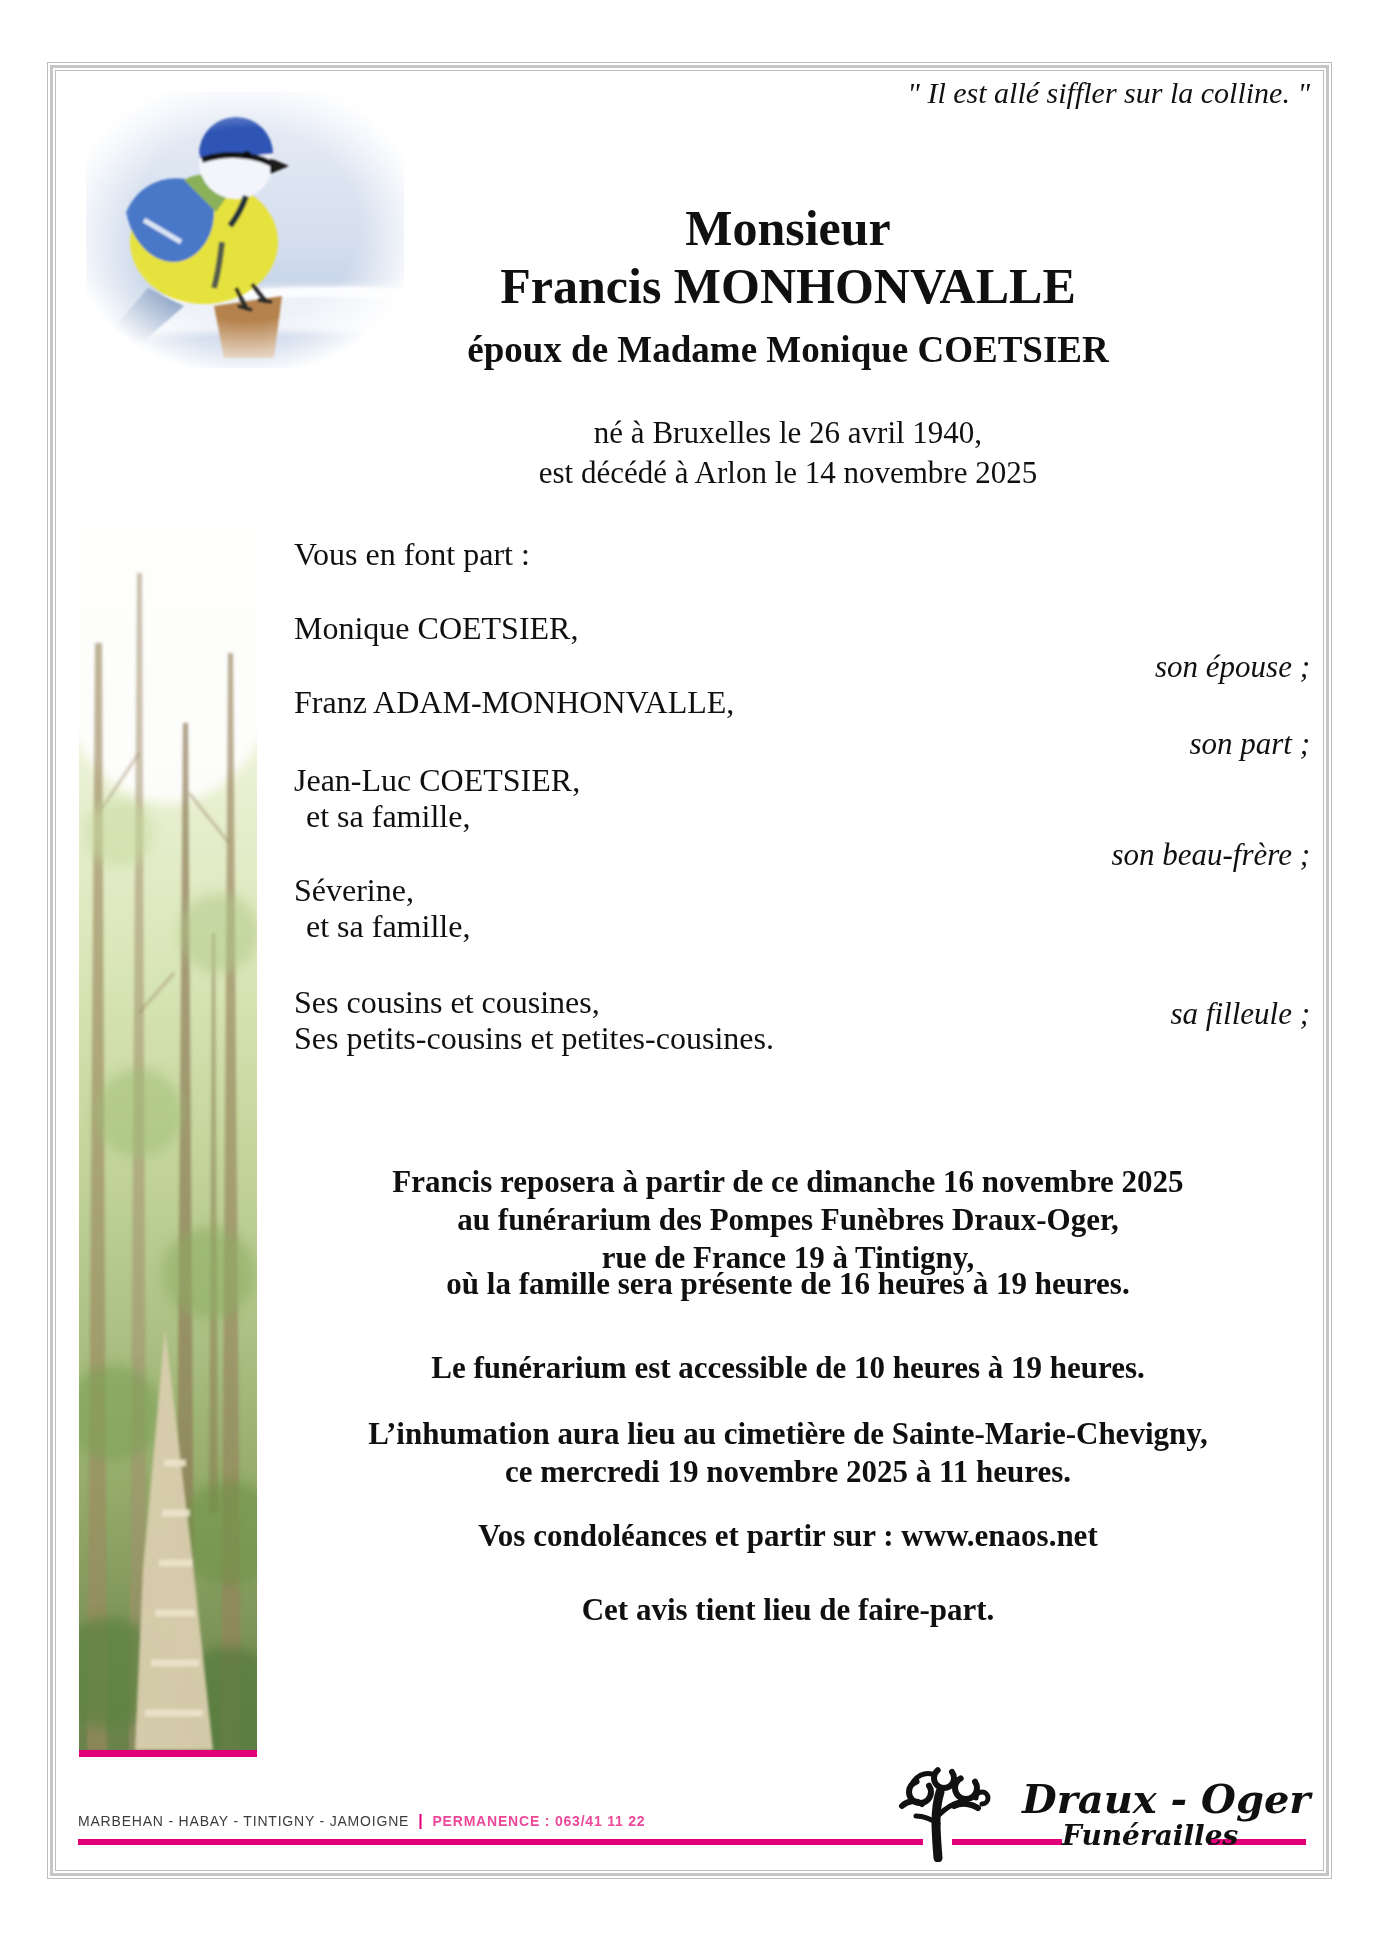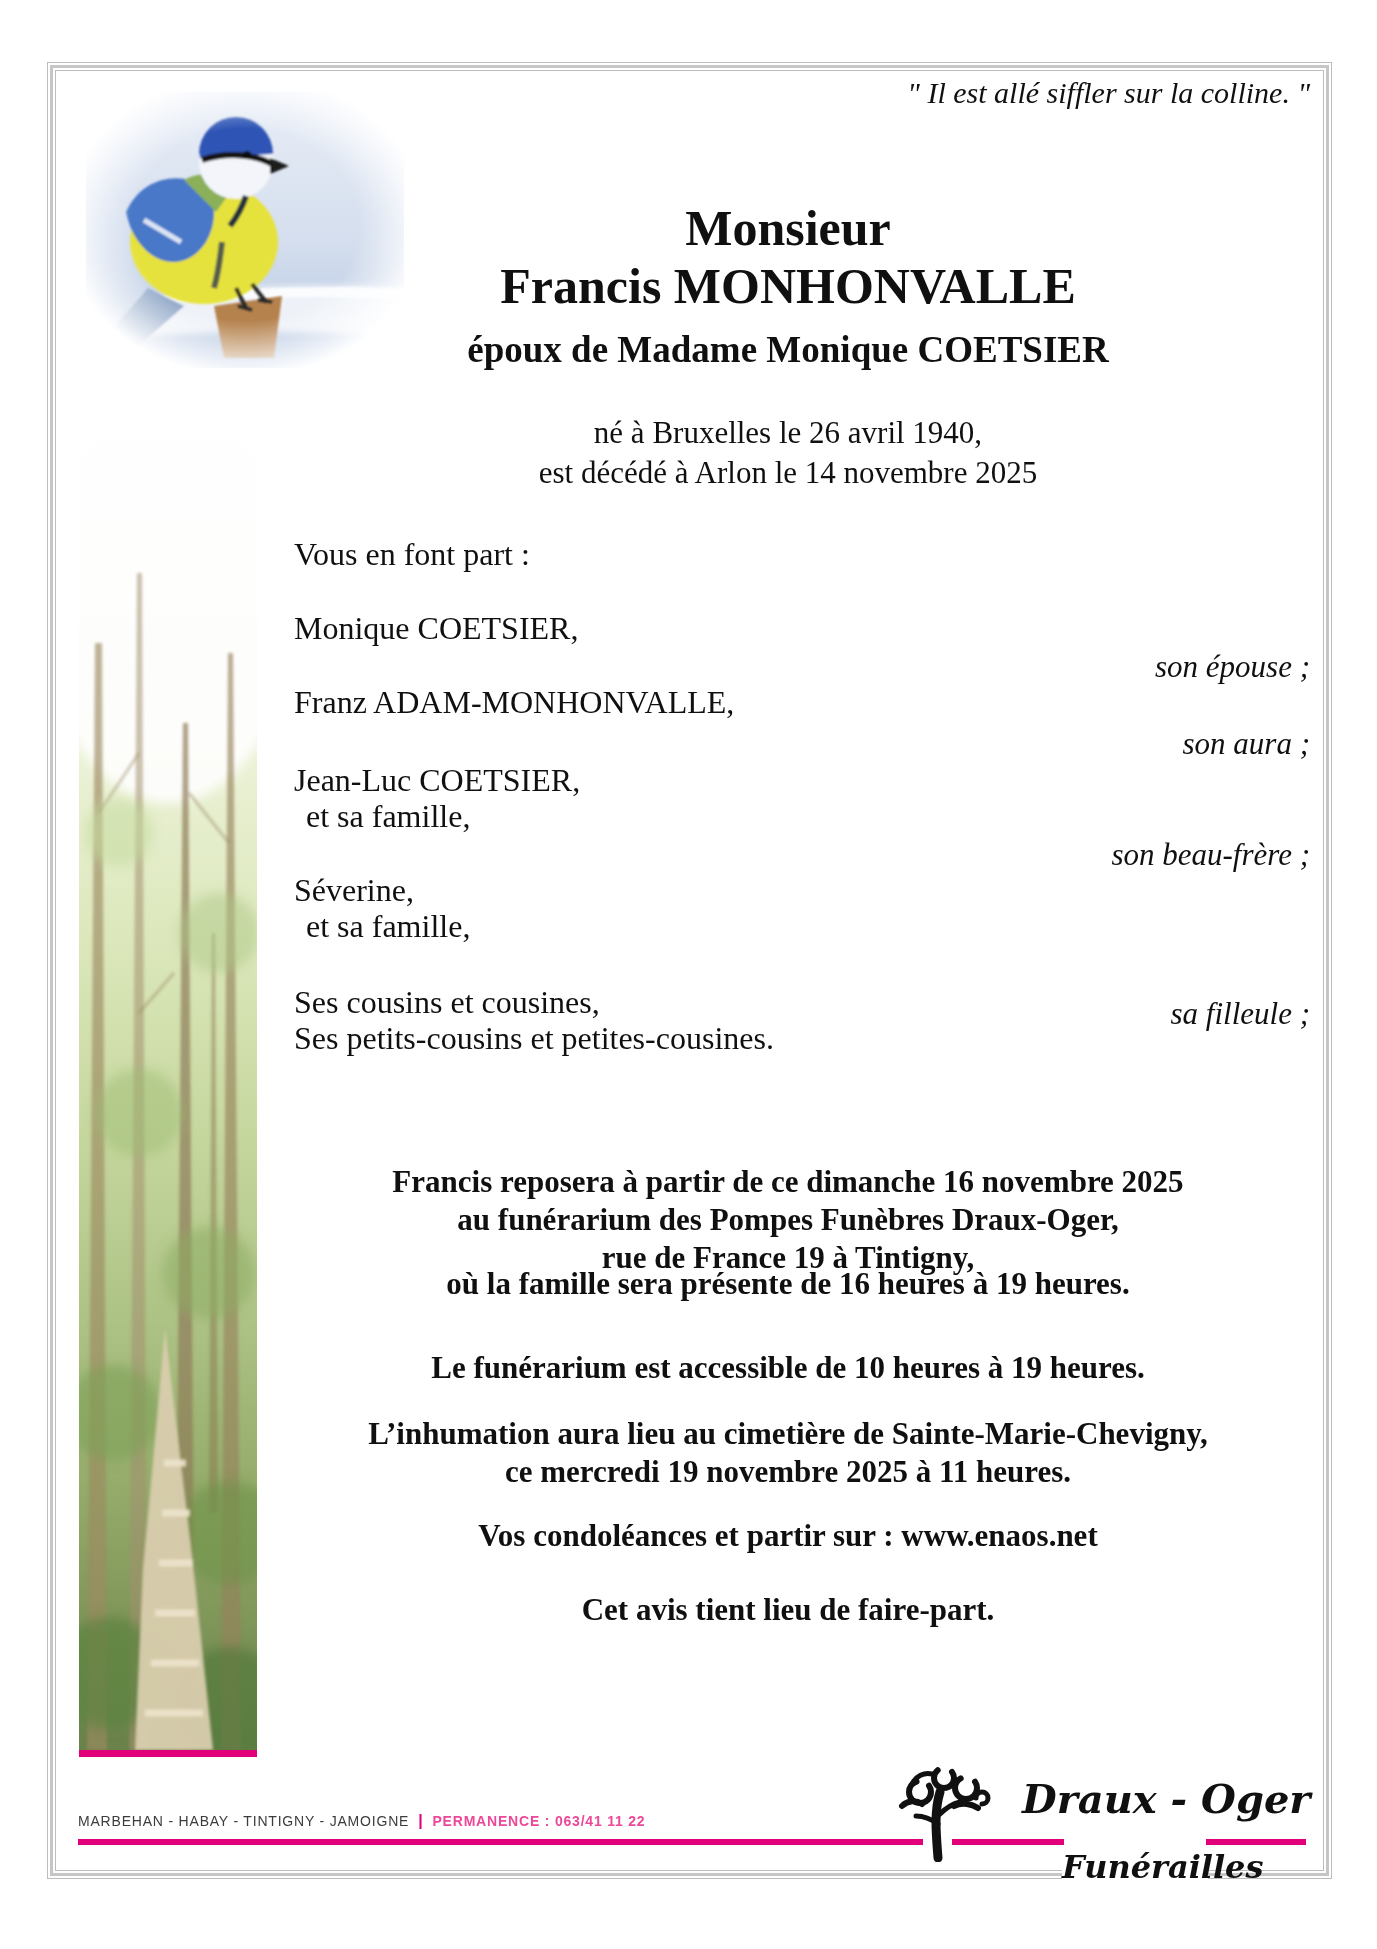--- a/index.html
+++ b/index.html
@@ -29,22 +29,22 @@
   
   .footer-text{position:absolute;left:78px;top:1812px;font-family:"Liberation Sans",sans-serif;
                font-size:14px;letter-spacing:.8px;color:#3c3c3c;white-space:nowrap;}
   .footer-text .sep{font-weight:bold;margin:0 9px;font-size:16px;}
   .footer-text .perm{font-weight:bold;color:#ec4899;}
   .pink-seg{position:absolute;top:1839px;height:6px;}
   .brand-name{position:absolute;left:1022px;top:1778px;width:226px;text-align:center;
               font-family:"DejaVu Serif",serif;font-style:italic;font-weight:bold;font-size:40px;
               line-height:42px;white-space:nowrap;}
   .brand-sub{position:absolute;left:1062px;top:1820px;width:146px;text-align:center;
-             font-family:"DejaVu Serif",serif;font-style:italic;font-weight:bold;font-size:32px;
-             line-height:32px;background:#ffffff;white-space:nowrap;margin-top:31px;}
+             font-family:"DejaVu Serif",serif;font-style:italic;font-weight:bold;font-size:28px;
+             line-height:32px;background:#ffffff;white-space:nowrap;}
   .tree-box{position:absolute;left:888px;top:1762px;width:106px;height:100px;}
 </style>
 </head>
 <body>
 
 <div id="page">
 
   <div class="frame-outer">
     <div class="frame-mid">
         <div class="frame-inner"></div>
@@ -150,21 +150,21 @@
     <div>né à Bruxelles le 26 avril 1940,</div>
     <div>est décédé à Arlon le 14 novembre 2025</div>
   </div>
 
   <div class="lline" style="top:536px">Vous en font part :</div>
 
   <div class="lline" style="top:610px">Monique COETSIER,</div>
   <div class="rline" style="top:649px">son épouse ;</div>
 
   <div class="lline" style="top:684px">Franz ADAM-MONHONVALLE,</div>
-  <div class="rline" style="top:726px">son aura ;</div>
+  <div class="rline" style="top:726px">son part ;</div>
 
   <div class="lline" style="top:762px">Jean-Luc COETSIER,</div>
   <div class="lline" style="top:798px;left:286px">et sa famille,</div>
   <div class="rline" style="top:837px">son beau-frère ;</div>
 
   <div class="lline" style="top:872px">Séverine,</div>
   <div class="lline" style="top:908px;left:286px">et sa famille,</div>
   <div class="rline" style="top:996px">sa filleule ;</div>
 
   <div class="lline" style="top:984px">Ses cousins et cousines,</div>

